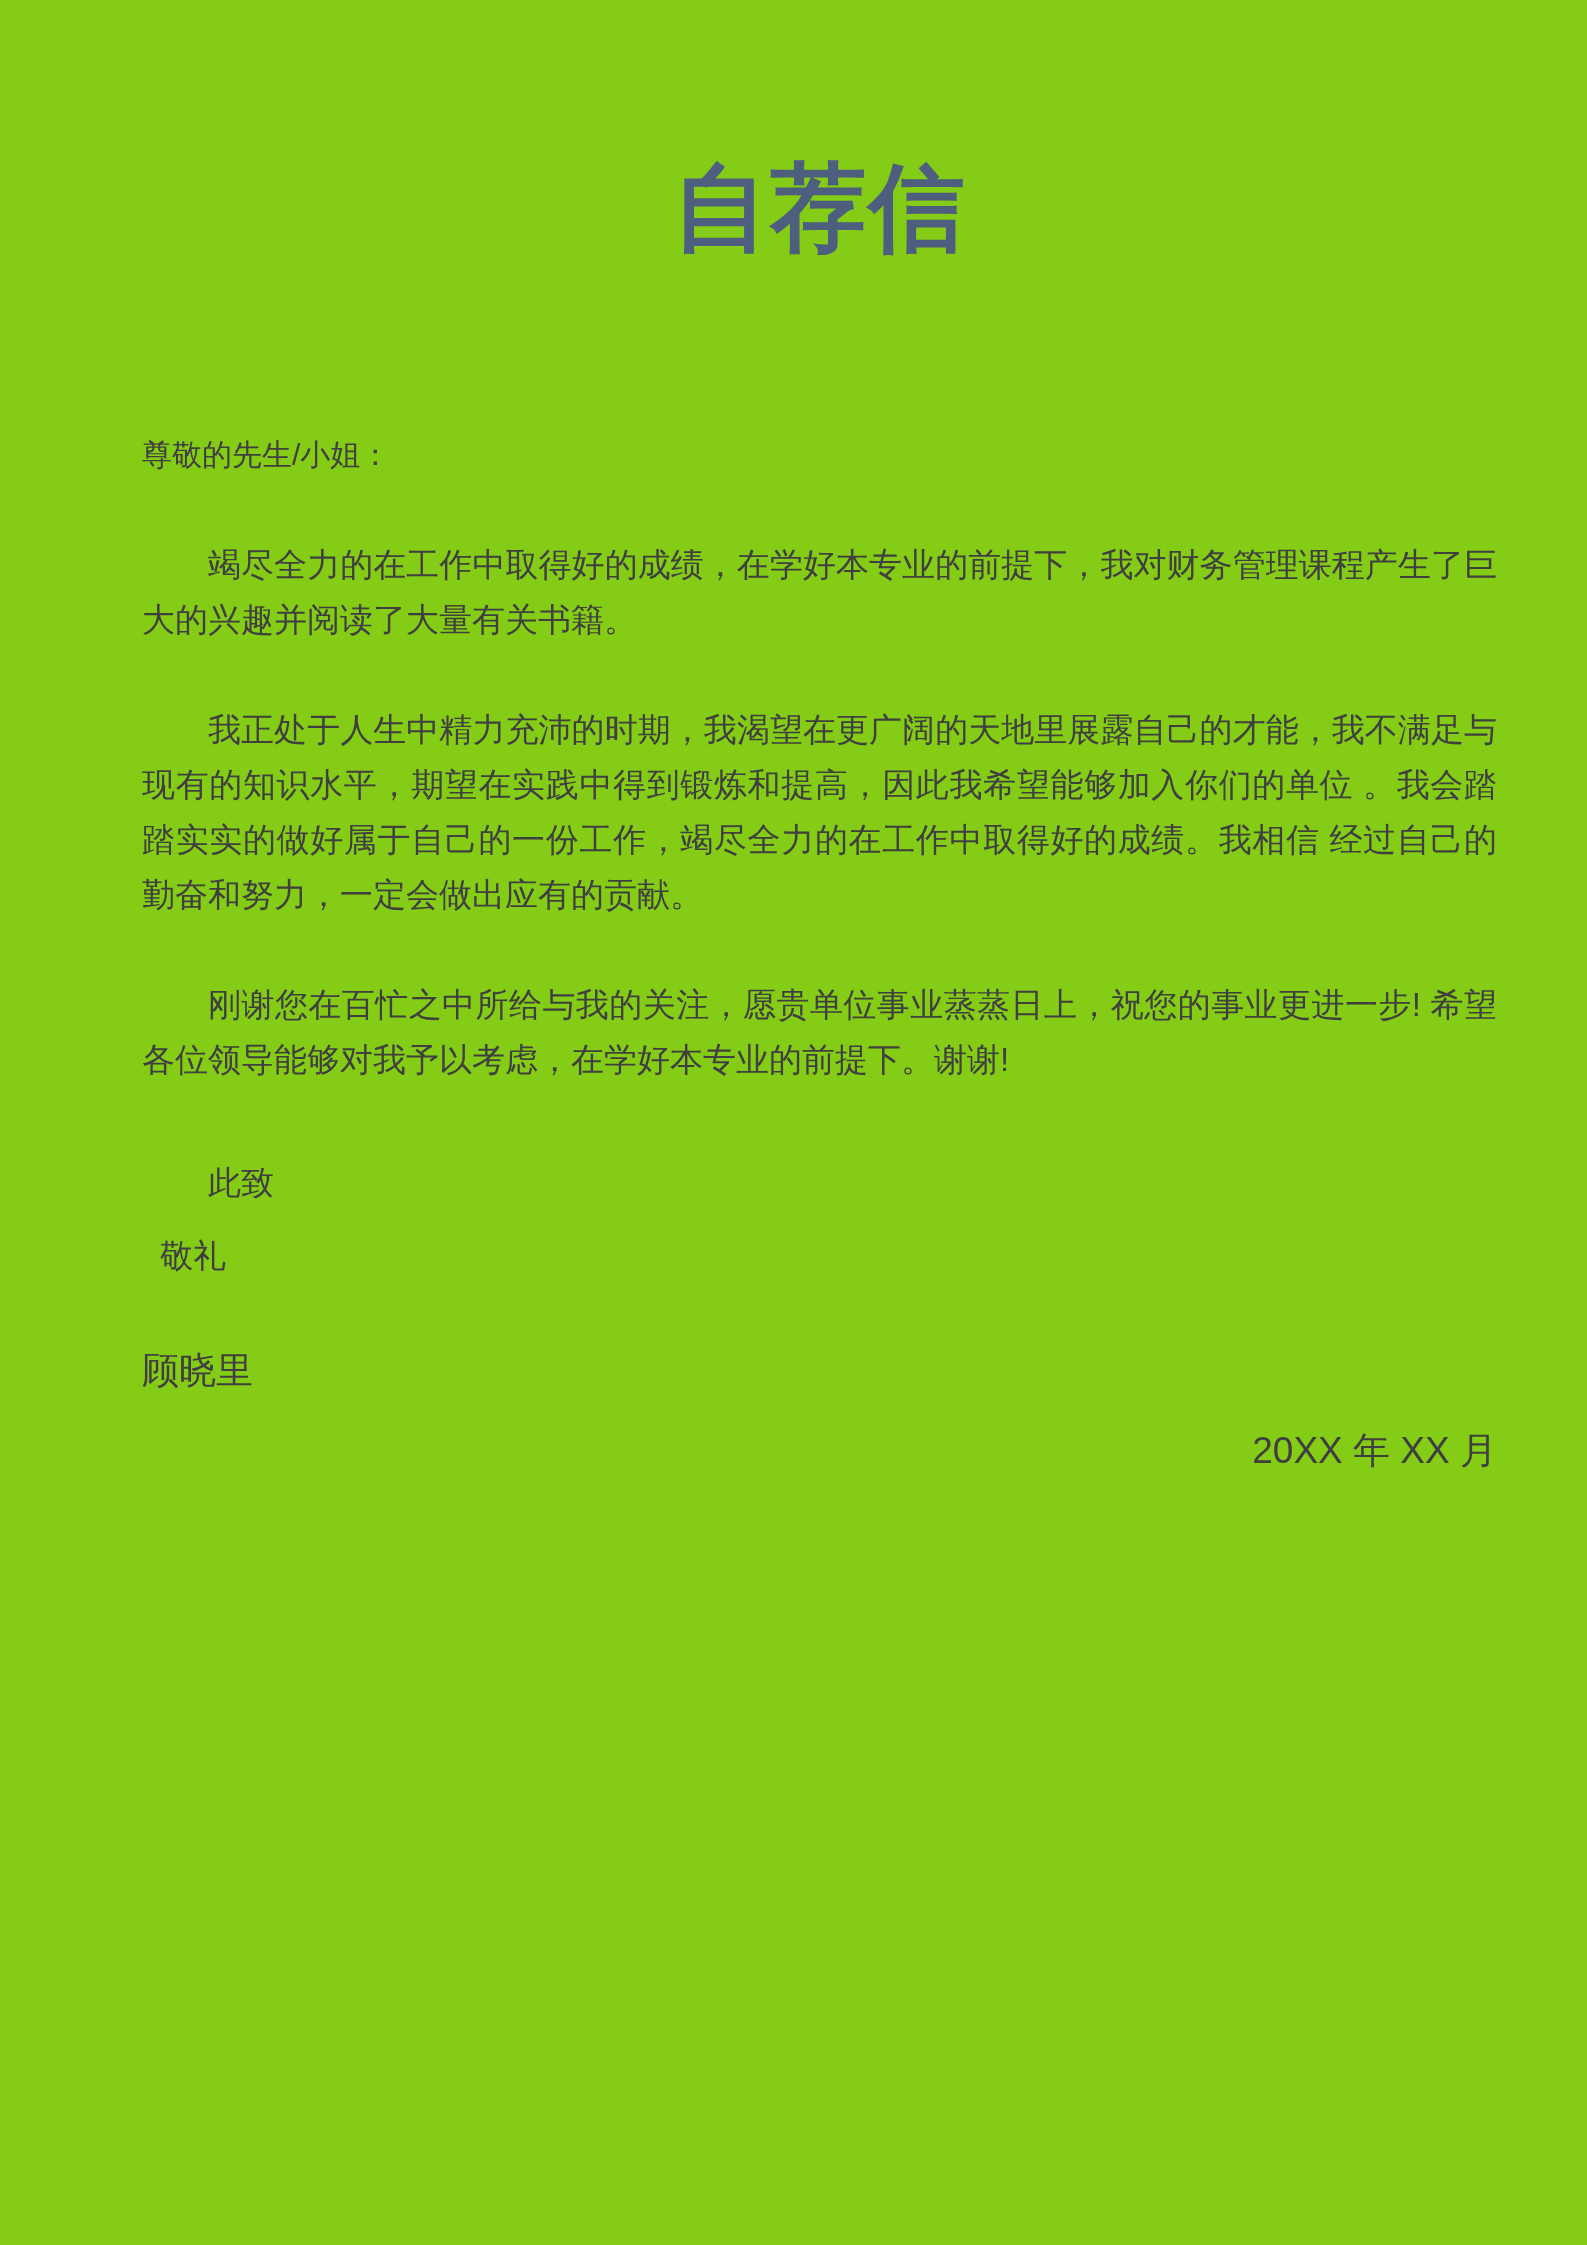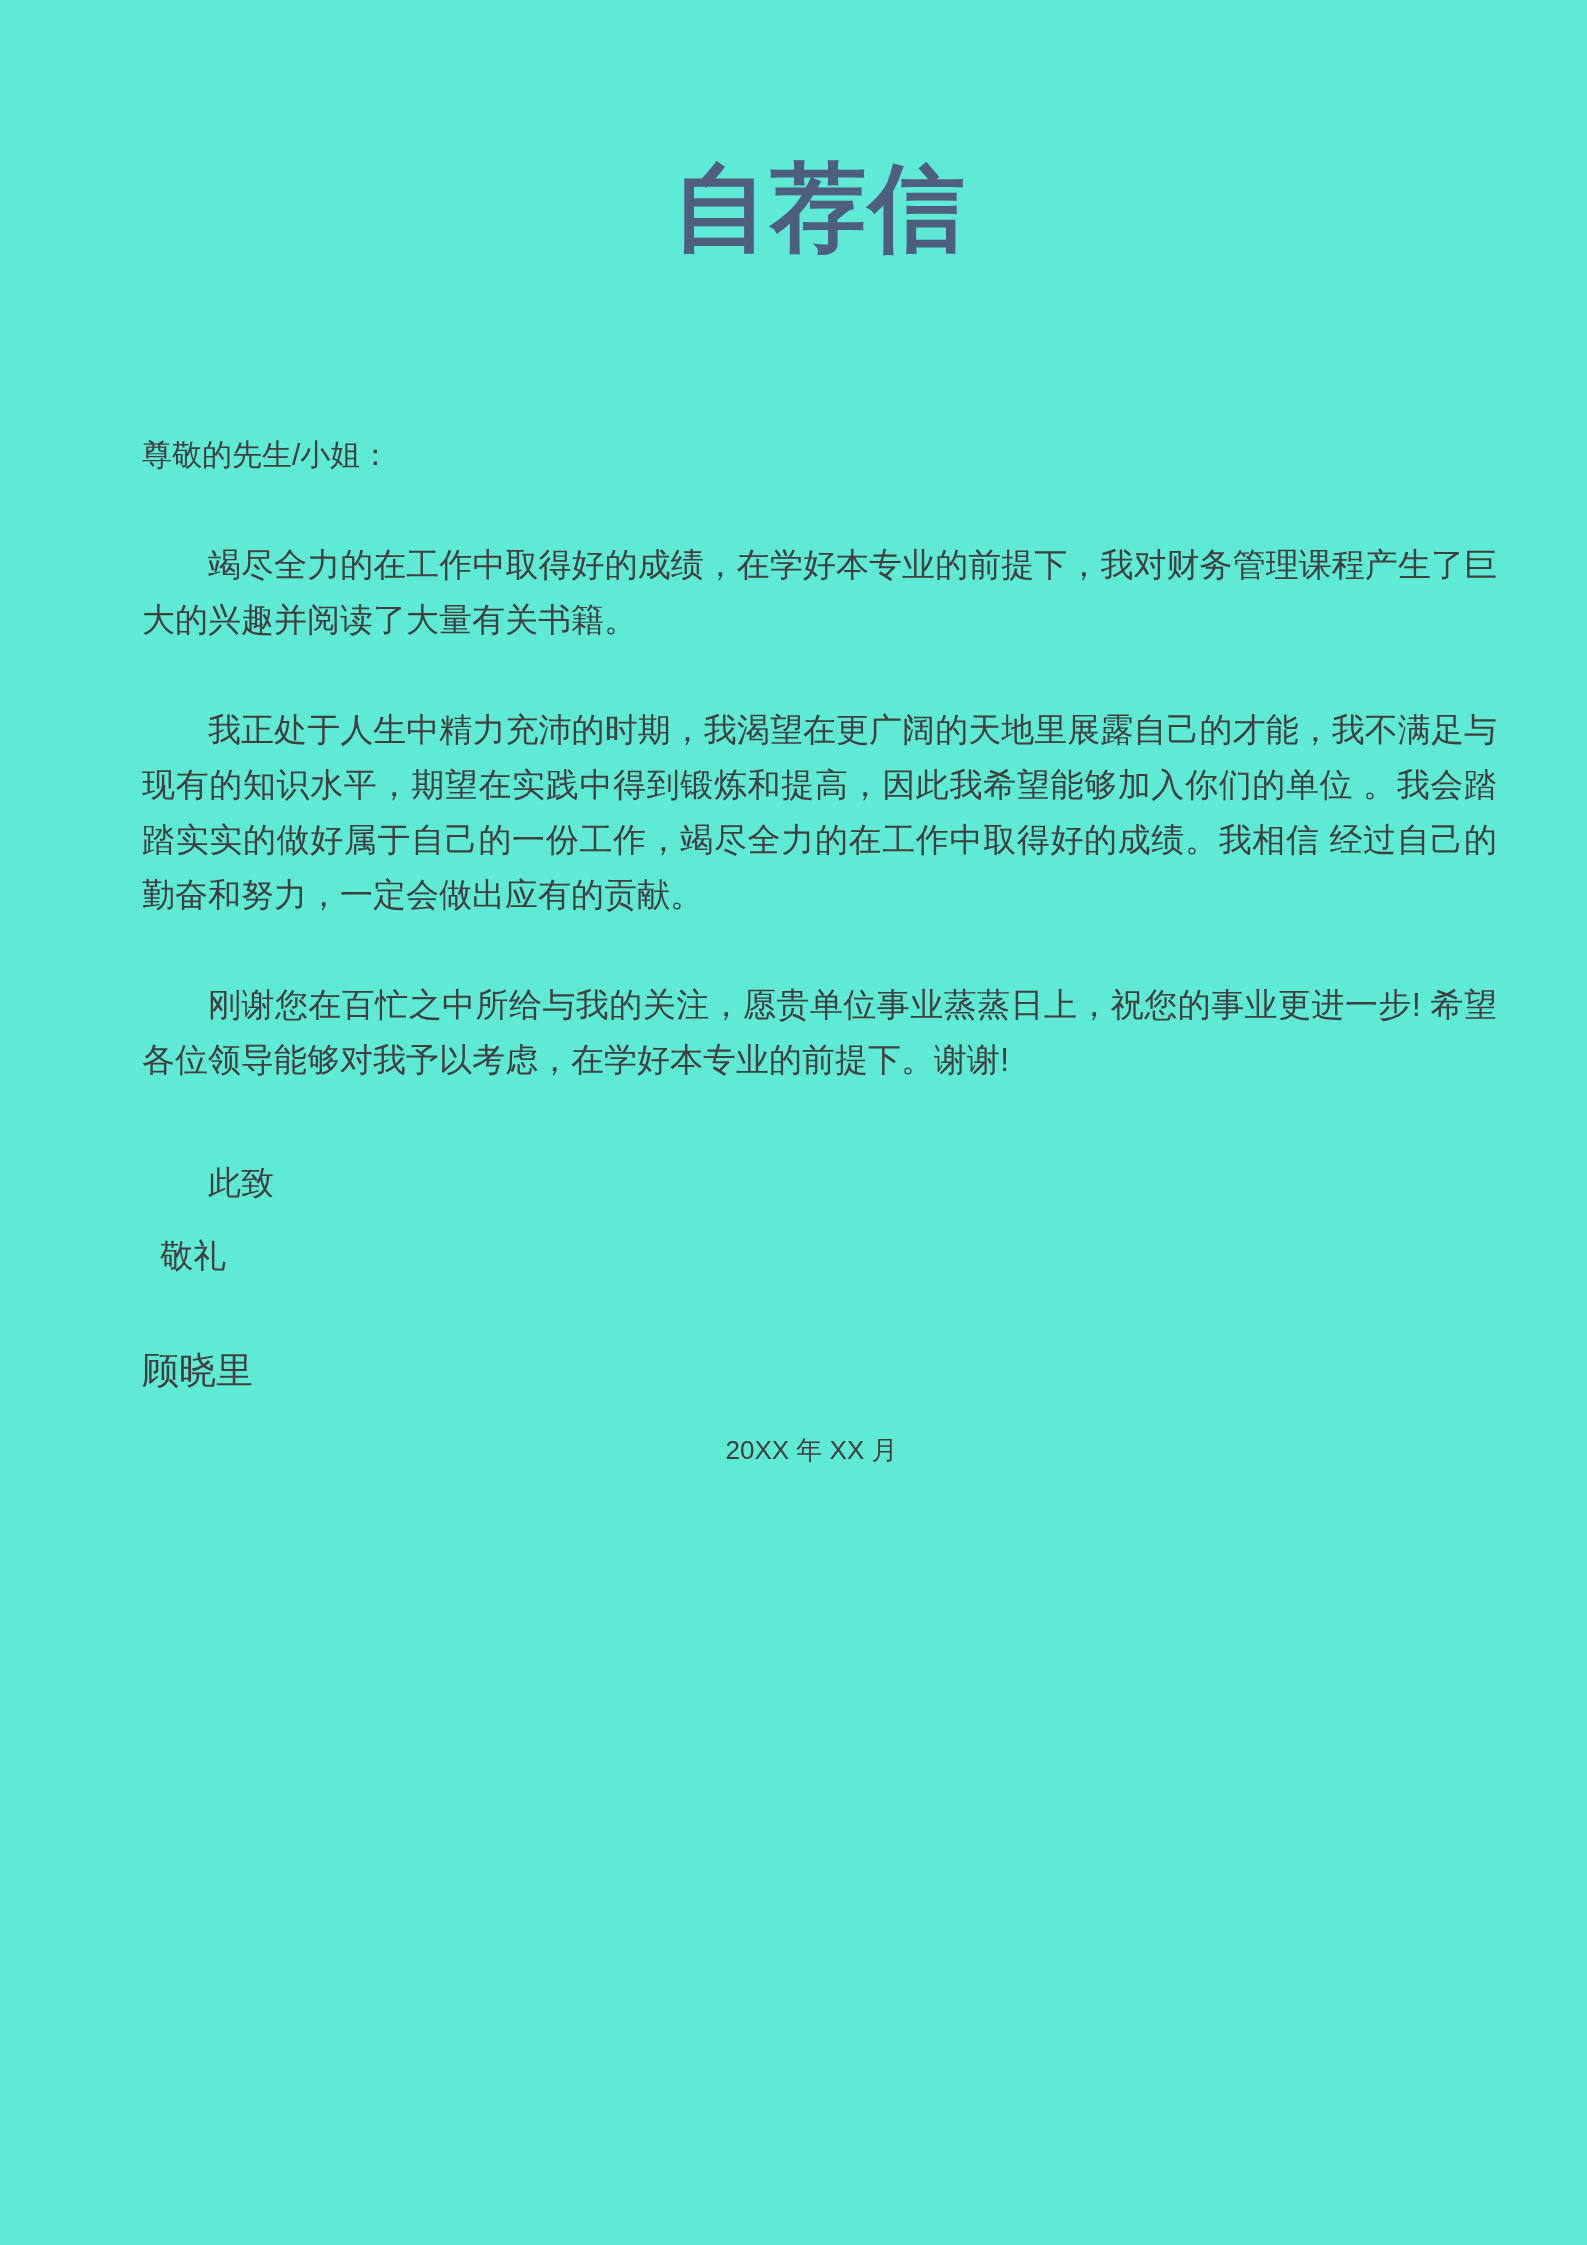--- a/index.html
+++ b/index.html
@@ -6,21 +6,21 @@
     margin: 0;
     padding: 0;
     background: #ffffff;
   }
   .page {
     position: relative;
     width: 1587px;
     height: 2245px;
     box-sizing: border-box;
     padding: 0 90px 0 142px;
-    background: #5eead4;
+    background: #84cc16;
     font-family: "Liberation Sans", sans-serif;
     color: #3f3f3f;
     overflow: hidden;
   }
   .title {
     margin: 145px 0 0 0;
     text-align: center;
     font-size: 96px;
     line-height: 125px;
     font-weight: 700;
@@ -51,24 +51,24 @@
     font-size: 33px;
     line-height: 55px;
   }
   .sig-name {
     margin: 60px 0 0 0;
     font-size: 37px;
     line-height: 55px;
     padding-right: 15px;
   }
   .sig-date {
-    margin: 25px 16px 0 0;
-    font-size: 26px;
+    margin: 25px 0 0 0;
+    font-size: 37px;
     line-height: 55px;
-    text-align: center;
+    text-align: right;
   }
 </style>
 </head>
 <body>
 
 <div class="page">
   <h1 class="title">自荐信</h1>
 
   <p class="salutation">尊敬的先生/小姐：</p>
 

